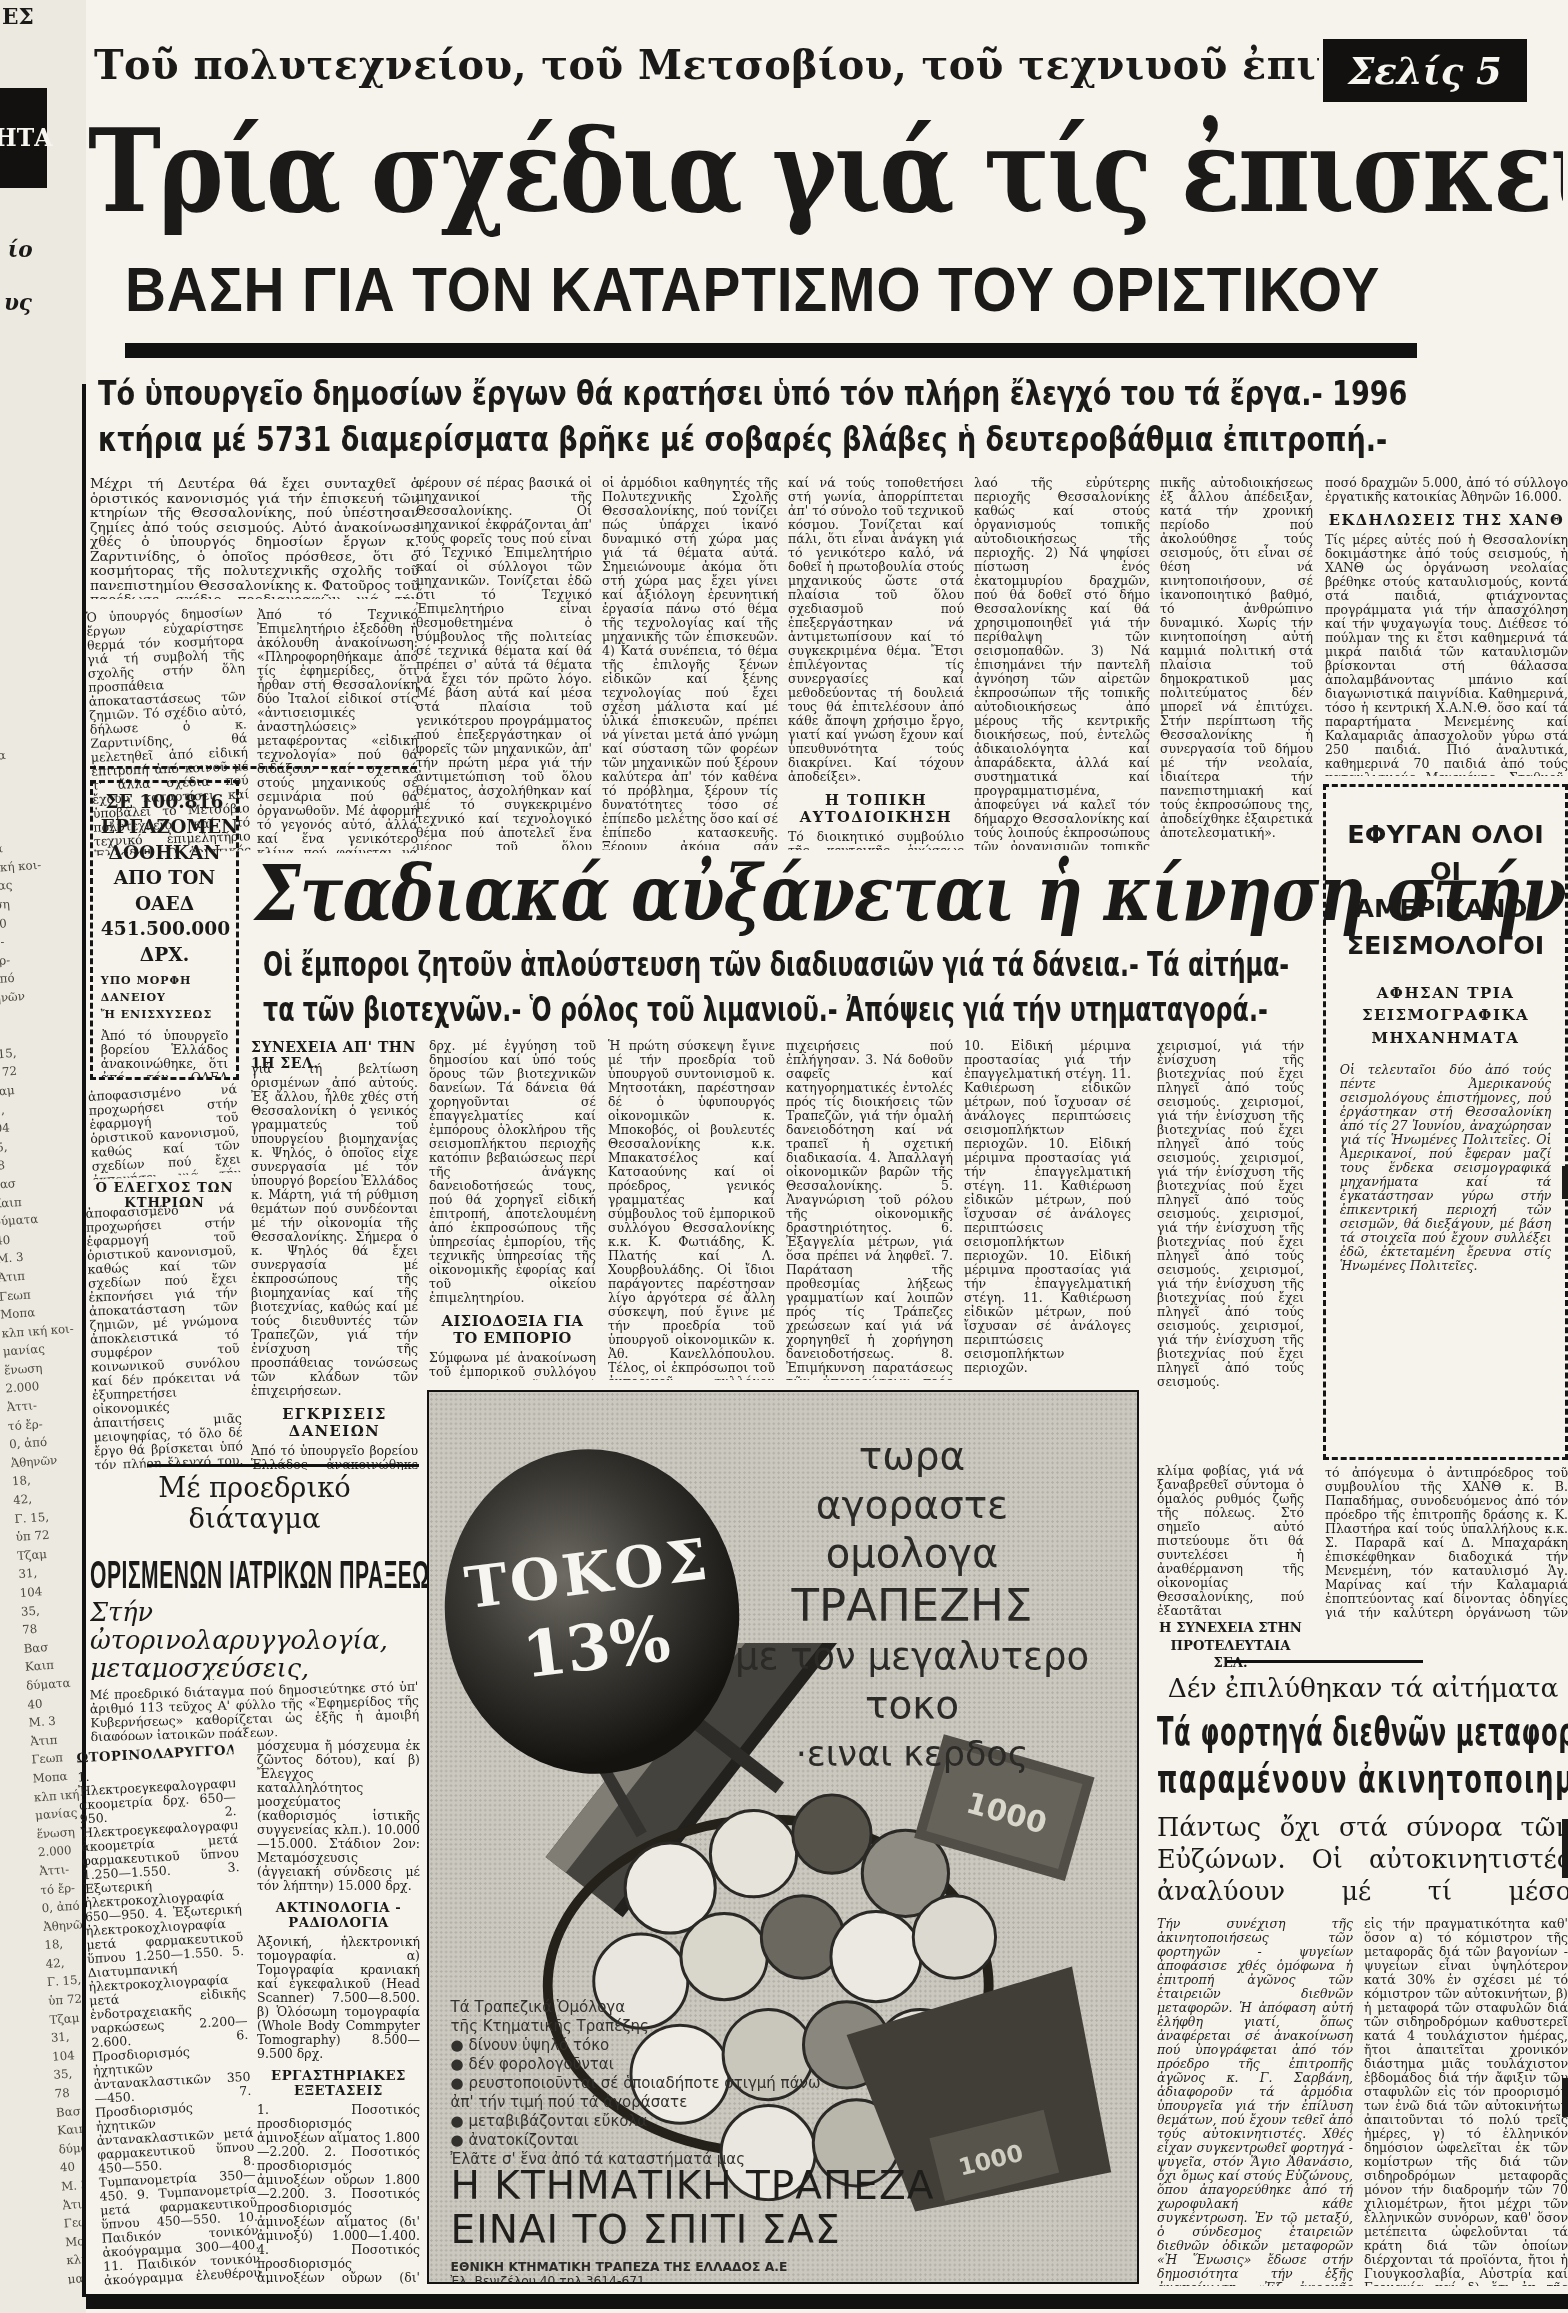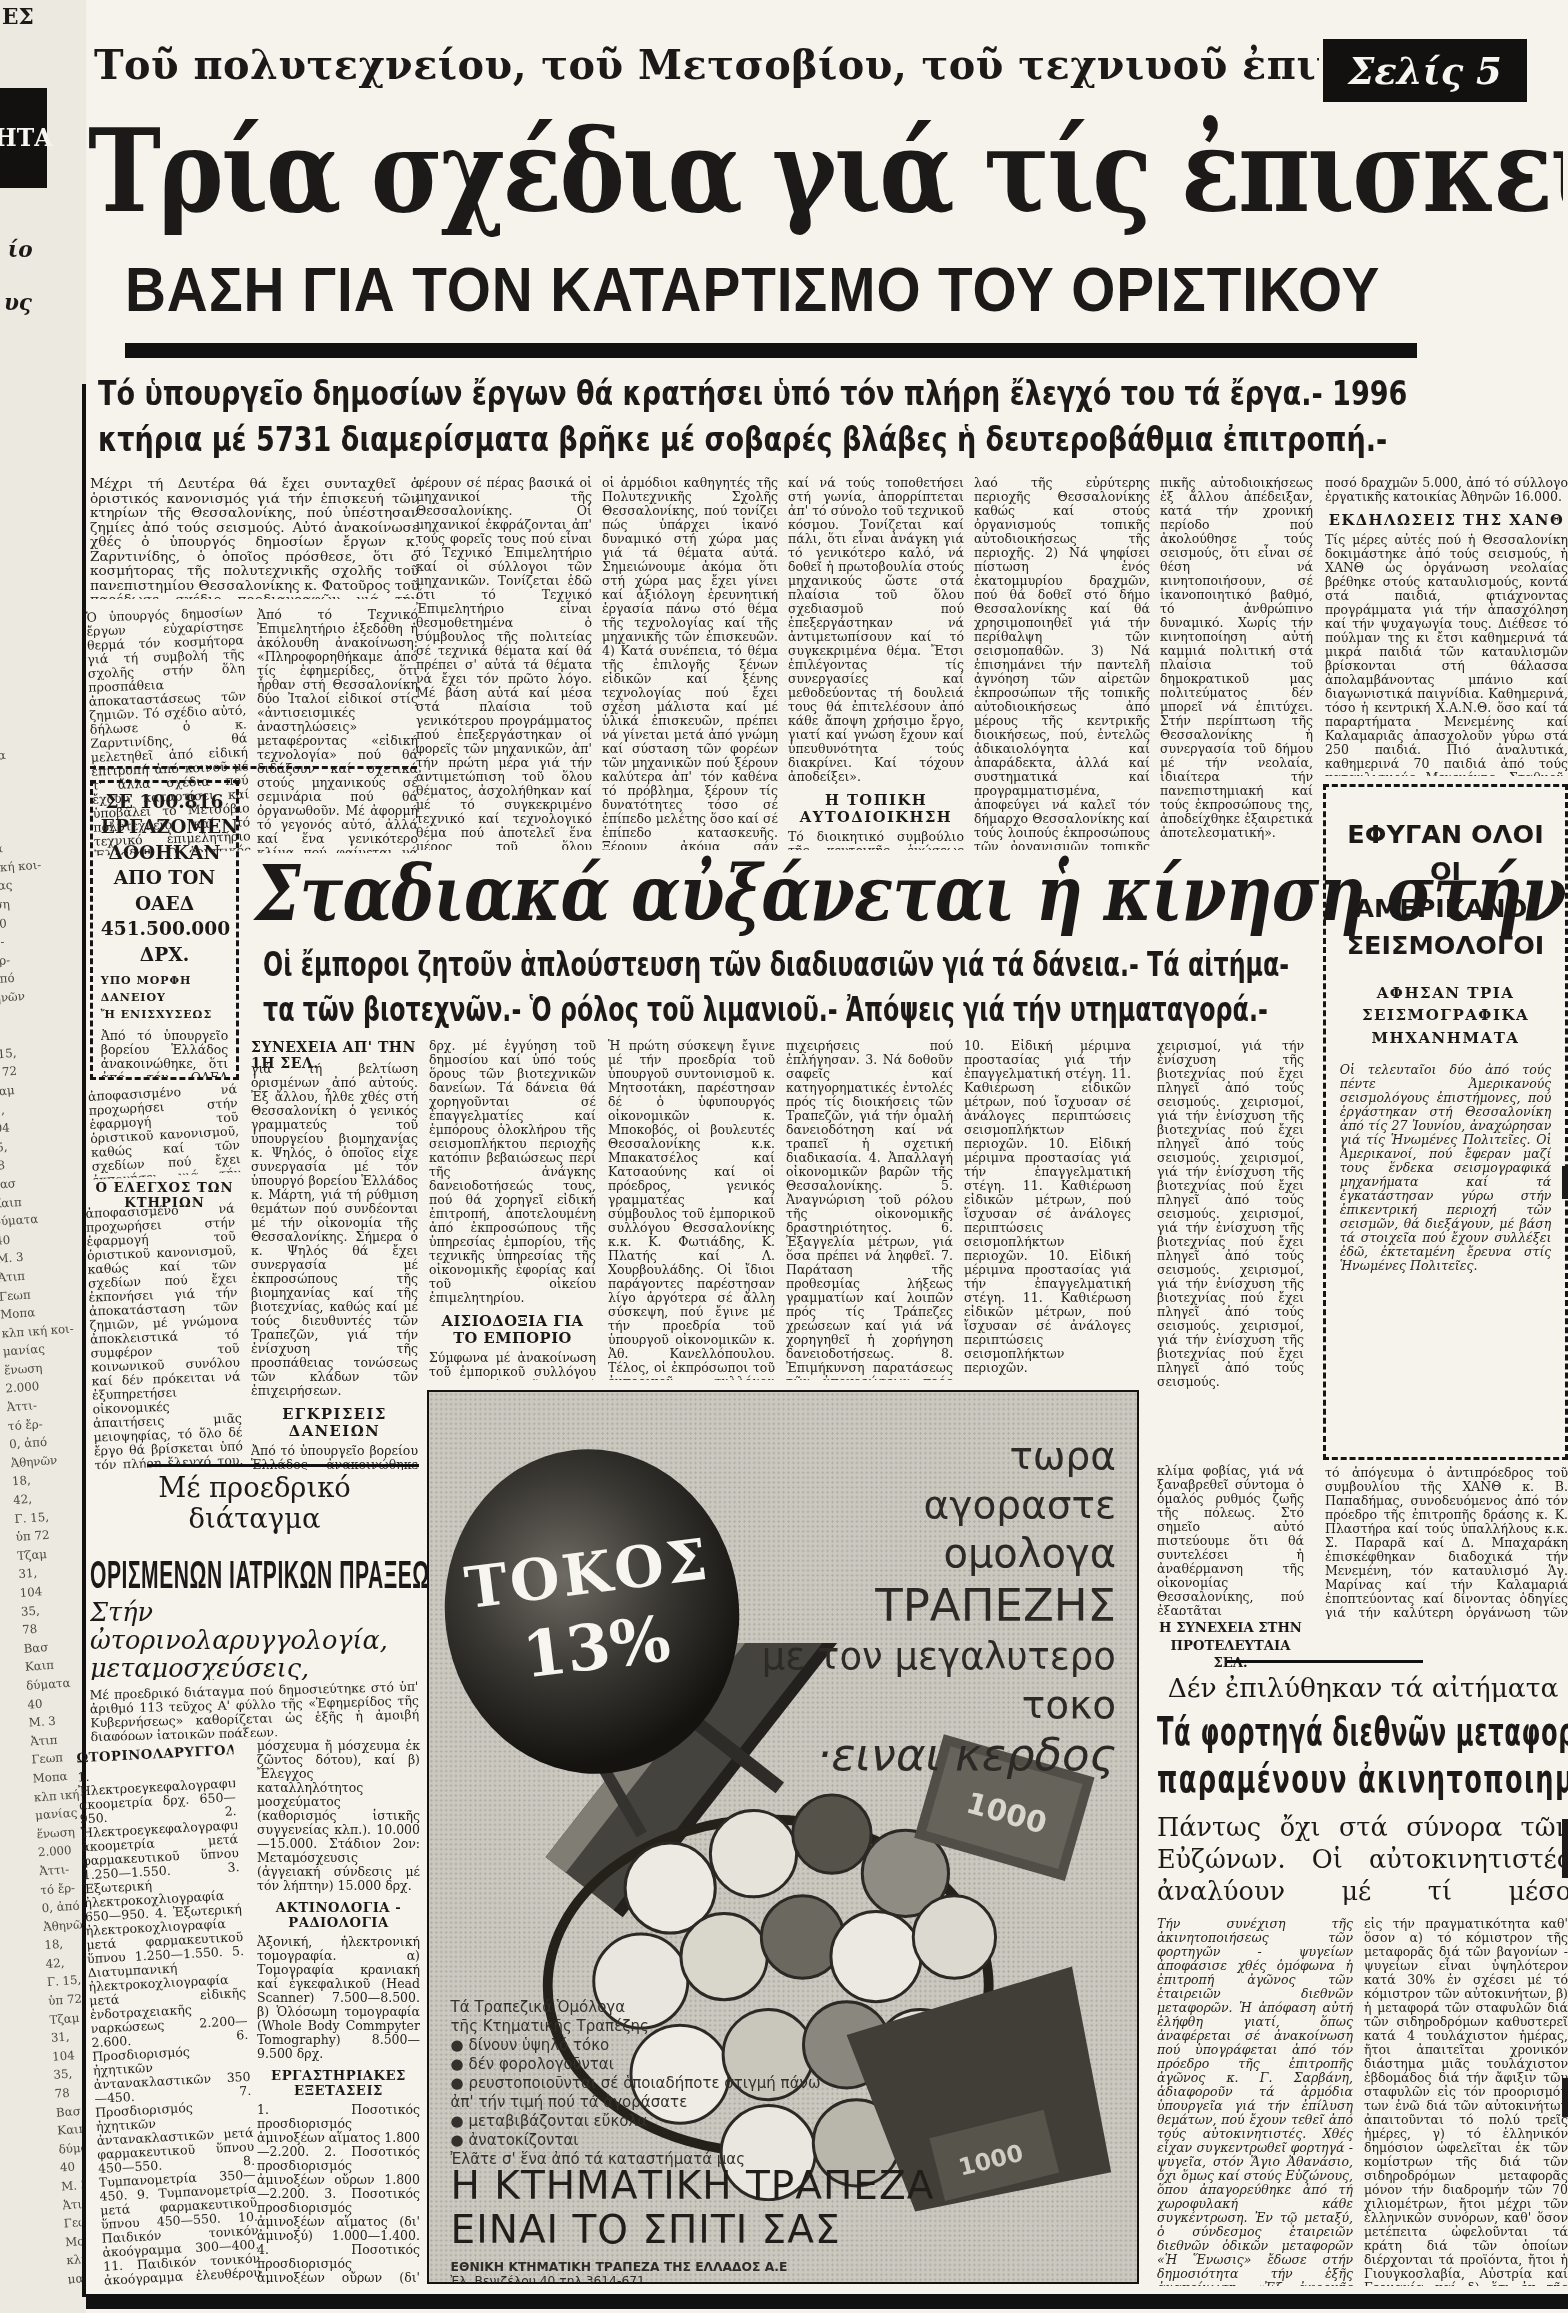--- a/index.html
+++ b/index.html
@@ -336,28 +336,28 @@
       </g>
     </svg>
 
     <div class="abs" style="left:15.7px;top:57px;width:294px;height:325px;border-radius:50%;
          background:radial-gradient(circle at 42% 38%, #6e6b64 0%, #3a3833 38%, #141310 72%);
          display:flex;flex-direction:column;align-items:center;justify-content:center;transform:rotate(-7deg);">
       <div class="white serifbold" style="font-size:57px;letter-spacing:2.9px;">ΤΟΚΟΣ</div>
       <div class="white serifbold" style="font-size:63px;margin-top:3.9px;">13%</div>
     </div>
 
-    <div class="abs" style="right:21px;top:39px;width:372px;text-align:right;font-family:'DejaVu Sans',sans-serif;color:#2b2a27;">
+    <div class="abs" style="right:39px;top:39px;width:372px;text-align:center;font-family:'DejaVu Sans',sans-serif;color:#2b2a27;">
       <div style="font-size:39px;line-height:49px;">τωρα</div>
       <div style="font-size:39px;line-height:49px;">αγοραστε</div>
       <div style="font-size:40px;line-height:49px;">ομολογα</div>
       <div style="font-size:45px;line-height:55px;">ΤΡΑΠΕΖΗΣ</div>
       <div style="font-size:37px;line-height:47px;">με τον μεγαλυτερο</div>
       <div style="font-size:39px;line-height:49px;">τοκο</div>
-      <div style="font-size:45px;line-height:51px;font-style:italic;">·ειναι κερδος</div>
+      <div style="font-size:35px;line-height:51px;">·ειναι κερδος</div>
     </div>
 
     <div class="abs" style="left:21.6px;top:606px;width:392px;font-family:'DejaVu Sans',sans-serif;color:#33312d;font-size:15px;line-height:19px;">
       <div class="prelines">Τά Τραπεζικά Ὁμόλογα
 τῆς Κτηματικῆς Τραπέζης</div>
       <div>● <span>δίνουν ὑψηλό τόκο</span></div>
       <div>● <span>δέν φορολογοῦνται</span></div>
       <div>● <span>ρευστοποιοῦνται σέ ὁποιαδήποτε στιγμή πάνω ἀπ' τήν τιμή πού τά ἀγοράσατε</span></div>
       <div>● <span>μεταβιβάζονται εὔκολα</span></div>
       <div>● <span>ἀνατοκίζονται</span></div>

